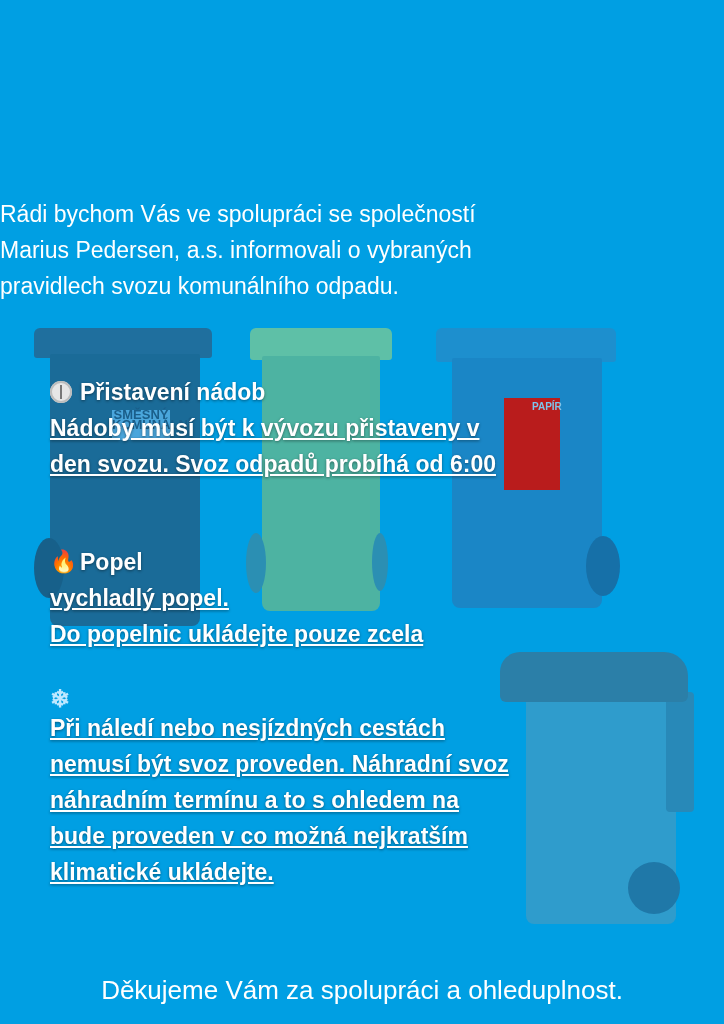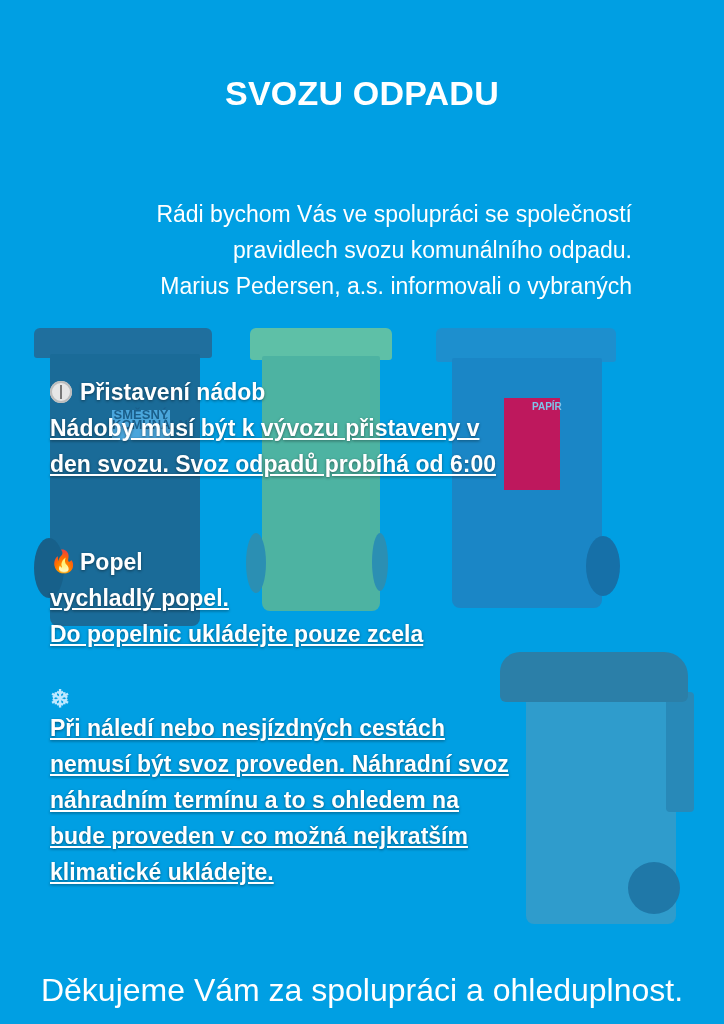--- a/index.html
+++ b/index.html
@@ -22,46 +22,46 @@
   #bin-dark .label { left:78px; top:82px; width:58px; height:30px; background:#4aa6dc; color:#1a5e8a; }
 
   #bin-green .lid { left:0; top:0; width:142px; height:32px; background:#5ec0a7; }
   #bin-green .body { left:12px; top:28px; width:118px; height:255px; background:#4db3a2; }
   #bin-green .wheel { left:-4px; top:205px; width:20px; height:60px; background:#2b8fb3; }
   #bin-green .wheel2 { left:122px; top:205px; width:16px; height:58px; background:#2b8fb3; position:absolute; border-radius:50%; }
 
   #bin-blue .lid { left:0; top:0; width:180px; height:34px; background:#1d8fce; }
   #bin-blue .body { left:16px; top:30px; width:150px; height:250px; background:#1a86c6; }
   #bin-blue .wheel { left:150px; top:208px; width:34px; height:60px; background:#1670a8; }
-  #bin-blue .label { left:68px; top:70px; width:56px; height:92px; background:#be185d; color:#7fc4ea; font-size:10px; padding-top:4px; box-sizing:border-box;padding-left:28px; }
+  #bin-blue .label { left:68px; top:70px; width:56px; height:92px; background:#b91c1c; color:#7fc4ea; font-size:10px; padding-top:4px; box-sizing:border-box;padding-left:28px; }
 
   #bin-bag .lid { left:0; top:0; width:188px; height:50px; background:#2b7fa8; border-radius:20px 24px 6px 6px; }
   #bin-bag .body { left:26px; top:40px; width:150px; height:232px; background:#2f9ccc; }
   #bin-bag .flap { position:absolute; left:166px; top:40px; width:28px; height:120px; background:#2889b8; border-radius:4px; }
   #bin-bag .wheel { left:128px; top:210px; width:52px; height:52px; background:#1f78a8; }
 
   .title {
     position:absolute; left:0; top:68px; width:724px; text-align:center;
     font-size:34px; font-weight:bold; line-height:50px; letter-spacing:0.2px;
   }
   .intro {
-    position:absolute; left:0; top:196px; width:632px; text-align:right;
+    position:absolute; left:0; top:196px; width:632px; text-align:left;
     font-size:23px; line-height:36px;
   }
   .section { position:absolute; left:50px; text-shadow:0 1px 3px rgba(0,0,0,0.45); }
   .section .heading { font-size:23px; font-weight:bold; line-height:36px; display:flex; align-items:center; }
   .section .text { font-size:23px; font-weight:bold; line-height:36px;text-decoration:underline; }
   .icon { display:inline-block; width:22px; height:22px; margin-right:8px; position:relative; }
   .icon-exclaim { border-radius:50%; background:#e6e6e6; box-shadow: inset 0 0 0 2px #bdbdbd; }
   .icon-exclaim::after { content:""; position:absolute; left:10px; top:4px; width:2px; height:14px; background:#777; }
   .icon-fire { font-size:22px; line-height:22px; color:#f7931e; text-shadow:none; }
   .icon-snow { font-size:24px; line-height:22px; color:#bfe8ff; text-shadow:none; }
   .footer {
     position:absolute; left:0; top:970px; width:724px; text-align:center;
-    font-size:32px; line-height:40px;
+    font-size:26px; line-height:40px;
   }
 </style>
 </head>
 <body>
 
 <div class="bin" id="bin-dark" style="left:34px; top:328px; width:180px; height:300px;">
   <div class="lid"></div>
   <div class="body"></div>
   <div class="wheel"></div>
   <div class="label">SMĚSNÝ KOMUNÁLNÍ</div>
@@ -82,27 +82,26 @@
 </div>
 
 <div class="bin" id="bin-bag" style="left:500px; top:652px; width:200px; height:280px;">
   <div class="body"></div>
   <div class="flap"></div>
   <div class="lid"></div>
   <div class="wheel"></div>
 </div>
 
 <div class="title">
-  <div>SVOZU ODPADU</div>
 </div>
 
 <div class="intro">
   <div>Rádi bychom Vás ve spolupráci se společností</div>
+  <div>Marius Pedersen, a.s. informovali o  vybraných</div>
   <div>pravidlech svozu komunálního odpadu.</div>
-  <div>Marius Pedersen, a.s. informovali o  vybraných</div>
 </div>
 
 <div class="section" style="top:366px;margin-top:8px;">
   <div class="heading">
     <span class="icon icon-exclaim"></span>
     <span>Přistavení nádob</span>
   </div>
   <div class="text">Nádoby musí být k vývozu přistaveny v</div>
   <div class="text">den svozu. Svoz odpadů probíhá od 6:00</div>
 </div>

